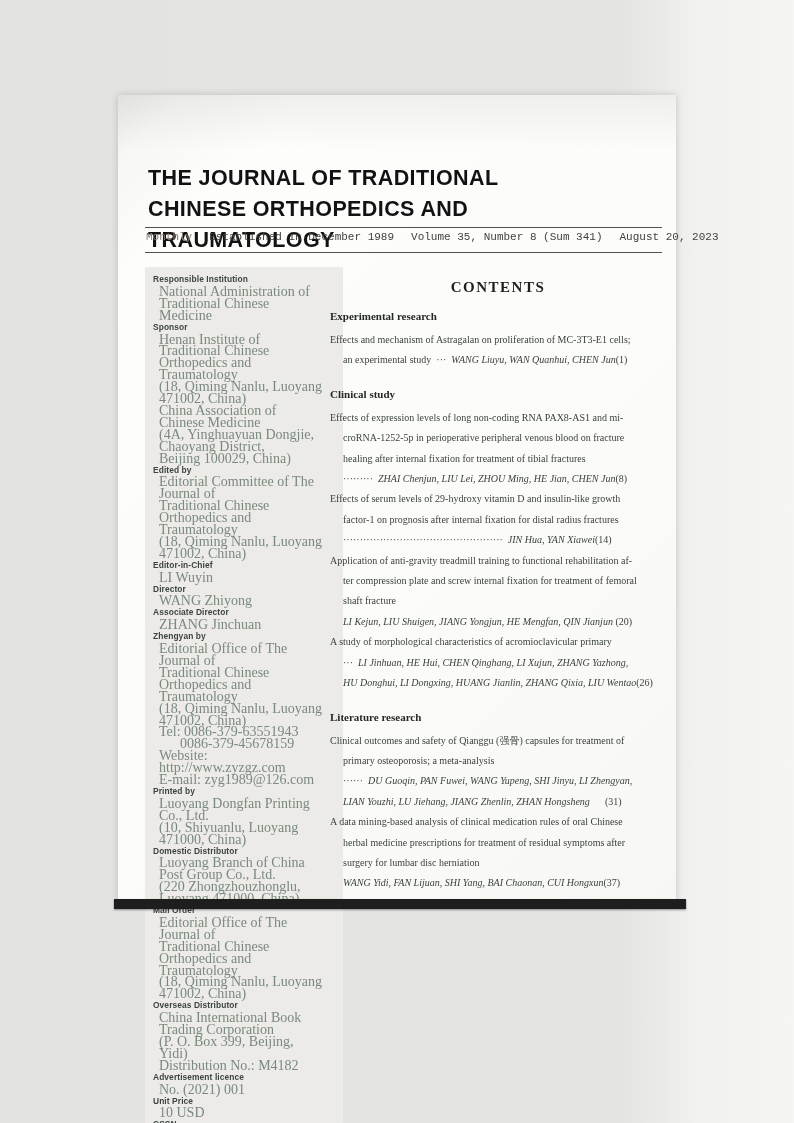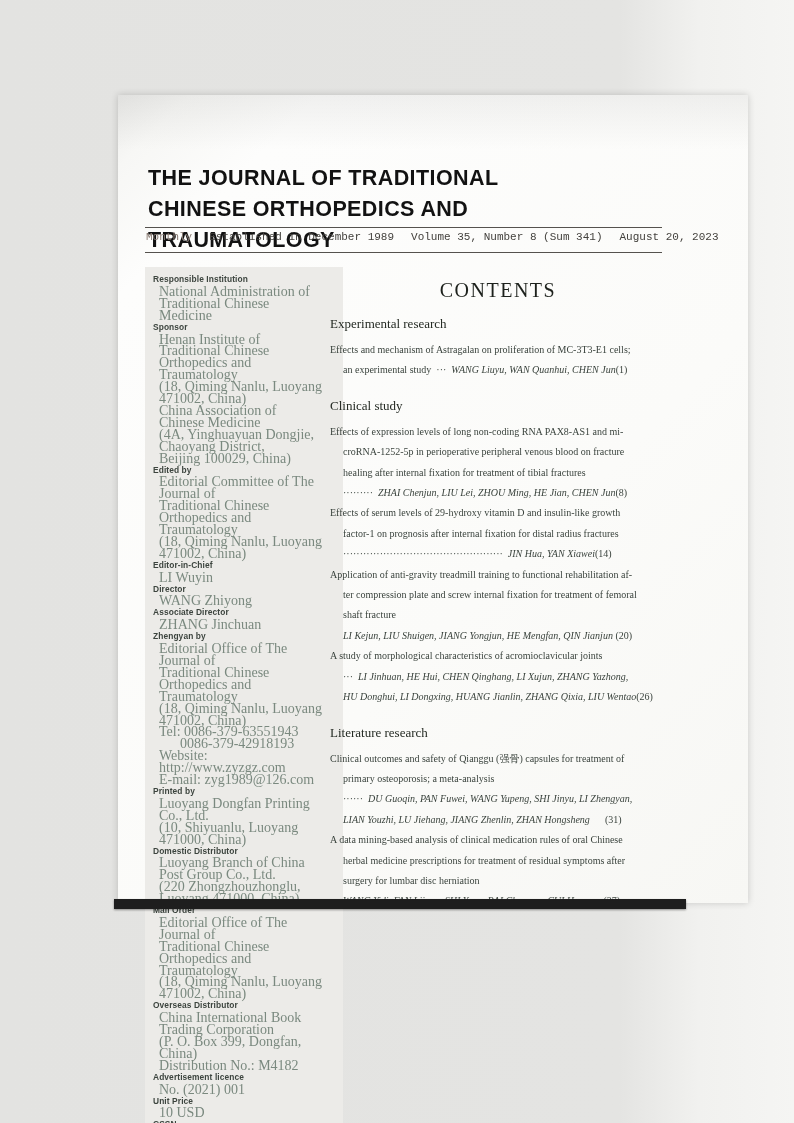--- a/index.html
+++ b/index.html
@@ -1,19 +1,19 @@
 <!DOCTYPE html>
 <html><head>
 <meta charset="utf-8">
 <style>
   html,body{margin:0;padding:0;}
   body{width:794px;height:1123px;position:relative;overflow:hidden;
        background:linear-gradient(90deg,#e3e3e1 0%,#e4e4e2 78%,#f1f1ef 88%,#f5f5f3 100%);
        font-family:"Liberation Serif", serif;}
-  .page{position:absolute;left:118px;top:95px;width:630px;height:808px;
+  .page{position:absolute;left:118px;top:95px;width:558px;height:808px;
         background:linear-gradient(135deg,#ececea 0%,#f7f7f5 5%,#fdfdfc 14%,#fbfbf9 60%,#f7f7f4 100%);
         box-shadow:0 0 7px rgba(0,0,0,0.18);}
   .page::before{content:"";position:absolute;inset:0;
         background:linear-gradient(180deg,rgba(120,120,118,0.10),rgba(0,0,0,0) 55px);}
   .bottom-edge{position:absolute;left:114px;top:899px;width:572px;height:10px;
         background:#1e1e1e;box-shadow:0 1px 2px rgba(0,0,0,0.4);}
 
   .jtitle{position:absolute;left:30px;top:68px;width:510px;
         font-family:"Liberation Sans", sans-serif;font-weight:700;
         font-size:21.5px;line-height:31px;letter-spacing:0.4px;color:#121212;}
@@ -28,23 +28,23 @@
   .masthead{position:absolute;left:27px;top:172px;width:170px;
         padding:7px 20px 12px 8px;background:#ecebe8;}
   .m-label{font-family:"Liberation Sans", sans-serif;font-weight:700;
         font-size:8.4px;line-height:11.9px;color:#3c443e;letter-spacing:0.1px;}
   .m-line{font-size:14px;line-height:11.9px;color:#7a897f;
         padding-left:6px;white-space:pre-wrap;}
   .m-sec.cssn .m-line{display:table;border-bottom:4px solid #14b8a6;
         padding:0 3px 0 6px;color:#636f66;margin-top:24px;}
 
   .toc{position:absolute;left:212px;top:184px;width:336px;color:#39423c;}
-  .toc-heading{font-size:20px;font-weight:400;letter-spacing:1.5px;
+  .toc-heading{font-size:15px;font-weight:700;letter-spacing:1.5px;
         text-align:center;color:#1d211c;margin:0 0 14px 0;}
-  .toc-title{font-size:13px;font-weight:400;color:#242a23;margin:17px 0 8px 0;}
+  .toc-title{font-size:11px;font-weight:700;color:#242a23;margin:17px 0 8px 0;}
   .toc-title:first-of-type{margin-top:6px;}
   .toc-entry{margin:0;}
   .toc-line{font-size:10px;line-height:20.4px;white-space:pre-wrap;padding-left:13px;}
   .toc-line:first-child{padding-left:0;}
   .it{font-style:italic;}
 </style>
 </head>
 <body>
 
 <div class="page">
@@ -88,21 +88,21 @@
       <div class="m-sec">
         <div class="m-label">Associate Director</div>
         <div class="m-line">ZHANG Jinchuan</div>
       </div>
       <div class="m-sec">
         <div class="m-label">Zhengyan by</div>
         <div class="m-line">Editorial Office of The Journal of</div>
         <div class="m-line">Traditional Chinese Orthopedics and Traumatology</div>
         <div class="m-line">(18, Qiming Nanlu, Luoyang 471002, China)</div>
         <div class="m-line">Tel: 0086-379-63551943</div>
-        <div class="m-line">      0086-379-42918193</div>
+        <div class="m-line">      0086-379-45678159</div>
         <div class="m-line">Website: http://www.zyzgz.com</div>
         <div class="m-line">E-mail: zyg1989@126.com</div>
       </div>
       <div class="m-sec">
         <div class="m-label">Printed by</div>
         <div class="m-line">Luoyang Dongfan Printing Co., Ltd.</div>
         <div class="m-line">(10, Shiyuanlu, Luoyang 471000, China)</div>
       </div>
       <div class="m-sec">
         <div class="m-label">Domestic Distributor</div>
@@ -111,21 +111,21 @@
       </div>
       <div class="m-sec">
         <div class="m-label">Mail Order</div>
         <div class="m-line">Editorial Office of The Journal of</div>
         <div class="m-line">Traditional Chinese Orthopedics and Traumatology</div>
         <div class="m-line">(18, Qiming Nanlu, Luoyang 471002, China)</div>
       </div>
       <div class="m-sec">
         <div class="m-label">Overseas Distributor</div>
         <div class="m-line">China International Book Trading Corporation</div>
-        <div class="m-line">(P. O. Box 399, Dongfan, China)</div>
+        <div class="m-line">(P. O. Box 399, Beijing, Yidi)</div>
         <div class="m-line">Distribution No.: M4182</div>
       </div>
       <div class="m-sec">
         <div class="m-label">Advertisement licence</div>
         <div class="m-line">No. (2021) 001</div>
       </div>
       <div class="m-sec">
         <div class="m-label">Unit Price</div>
         <div class="m-line">10 USD</div>
       </div>
@@ -156,21 +156,21 @@
           <div class="toc-line"><span>factor-1 on prognosis after internal fixation for distal radius fractures</span></div>
           <div class="toc-line"><span>················································  </span><span class="it">JIN Hua, YAN Xiawei</span><span>(14)</span></div>
         </div>
         <div class="toc-entry">
           <div class="toc-line"><span>Application of anti-gravity treadmill training to functional rehabilitation af-</span></div>
           <div class="toc-line"><span>ter compression plate and screw internal fixation for treatment of femoral</span></div>
           <div class="toc-line"><span>shaft fracture</span></div>
           <div class="toc-line"><span class="it">LI Kejun, LIU Shuigen, JIANG Yongjun, HE Mengfan, QIN Jianjun</span><span> (20)</span></div>
         </div>
         <div class="toc-entry">
-          <div class="toc-line"><span>A study of morphological characteristics of acromioclavicular joints</span></div>
+          <div class="toc-line"><span>A study of morphological characteristics of acromioclavicular primary</span></div>
           <div class="toc-line"><span>···  </span><span class="it">LI Jinhuan, HE Hui, CHEN Qinghang, LI Xujun, ZHANG Yazhong,</span></div>
           <div class="toc-line"><span class="it">HU Donghui, LI Dongxing, HUANG Jianlin, ZHANG Qixia, LIU Wentao</span><span>(26)</span></div>
         </div>
         <div class="toc-title">Literature research</div>
         <div class="toc-entry">
           <div class="toc-line"><span>Clinical outcomes and safety of Qianggu (强骨) capsules for treatment of</span></div>
           <div class="toc-line"><span>primary osteoporosis; a meta-analysis</span></div>
           <div class="toc-line"><span>······  </span><span class="it">DU Guoqin, PAN Fuwei, WANG Yupeng, SHI Jinyu, LI Zhengyan,</span></div>
           <div class="toc-line"><span class="it">LIAN Youzhi, LU Jiehang, JIANG Zhenlin, ZHAN Hongsheng</span><span>      (31)</span></div>
         </div>

